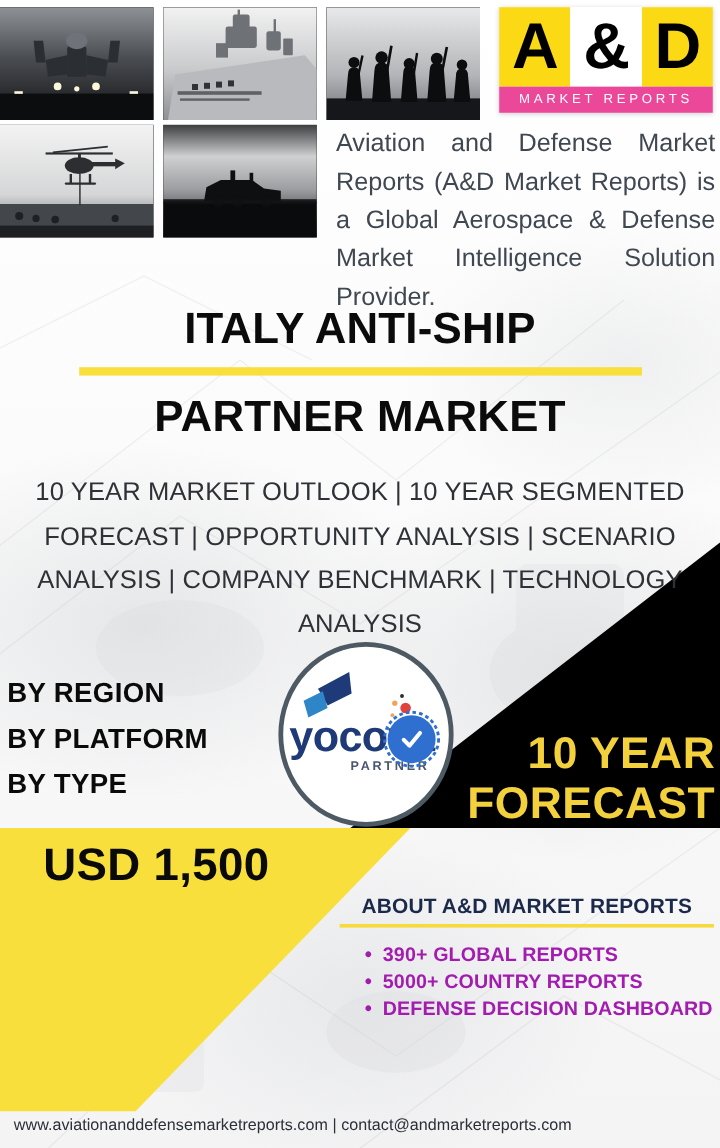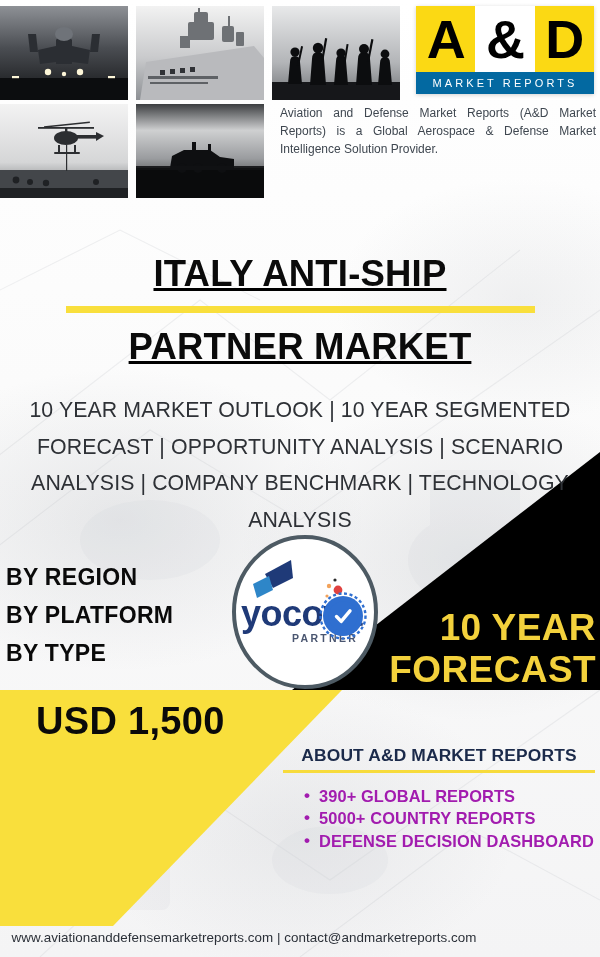--- a/index.html
+++ b/index.html
@@ -81,37 +81,37 @@
     font-weight: bold;
     font-size: 54px;
     line-height: 1;
     color: #000000;
     letter-spacing: -1px;
   }
   .logo-cell.y { background: #FBD914; }
   .logo-cell.w { background: #ffffff; }
   .logo-bar {
     height: 22px;
-    background: #0369a1;
+    background: #ec4899;
     color: #ffffff;
     display: flex;
     align-items: center;
     justify-content: center;
     font-size: 11px;
     letter-spacing: 3.1px;
     font-weight: normal;
   }
 
   
   .intro {
     position: absolute;
     left: 280px; top: 104px;
     width: 316px;
     z-index: 4;
-    font-size: 12px;
+    font-size: 21px;
     line-height: 1.52;
     color: #3f4750;
     text-align: justify;
     text-justify: inter-word;
   }
 
   
   .wedge-black {
     position: absolute;
     left: 0; top: 0;
@@ -126,21 +126,20 @@
     z-index: 2;
   }
 
   
   .title-block {
     position: absolute;
     left: 0; top: 252px;
     width: 600px;
     z-index: 5;
     text-align: center;
-    text-decoration: underline;
   }
   .title-line {
     font-size: 36.5px;
     font-weight: bold;
     color: #0b0b0b;
     letter-spacing: 0.2px;
     line-height: 1.18;
   }
   .title-rule {
     width: 469px;

